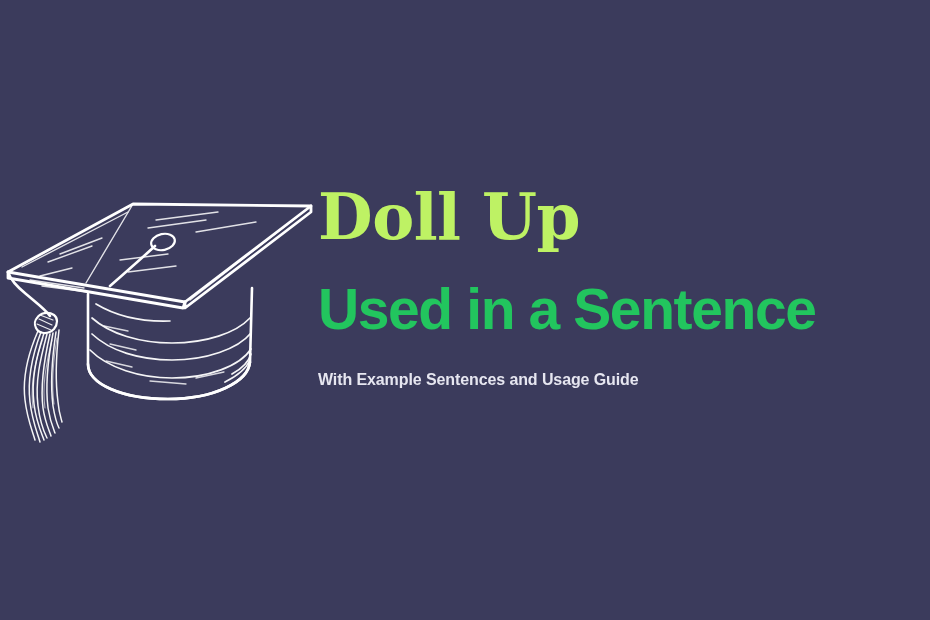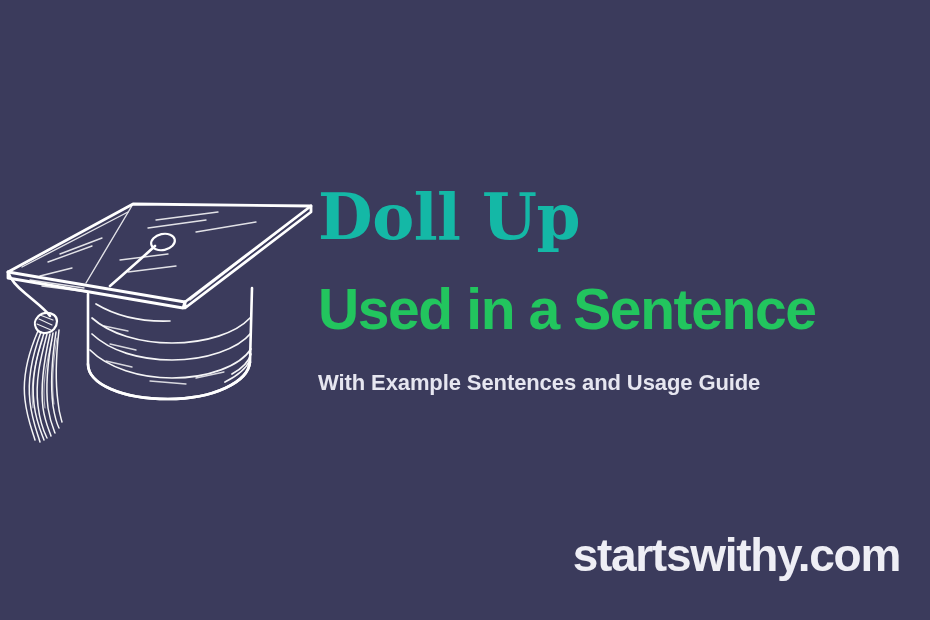--- a/index.html
+++ b/index.html
@@ -42,41 +42,41 @@
     top: 186px;
     width: 600px;
   }
 
   #headline-term {
     font-family: "DejaVu Serif", "Liberation Serif", serif;
     font-weight: 700;
     font-size: 63px;
     line-height: 1.0;
     letter-spacing: -0.5px;
-    color: #14b8a6;
+    color: #bef264;
     margin: 0;
     white-space: nowrap;
   }
 
   #headline-sub {
     font-family: "Liberation Sans", sans-serif;
     font-weight: 700;
     font-size: 57px;
     line-height: 1.0;
     letter-spacing: -1.4px;
     color: #22c55e;
     margin: 0;
     padding-top: 32px;
     white-space: nowrap;
   }
 
   #tagline {
     font-family: "Liberation Sans", sans-serif;
     font-weight: 700;
-    font-size: 22px;
+    font-size: 16px;
     line-height: 1.0;
     letter-spacing: -0.1px;
     color: #e6e6f0;
     margin: 0;
     padding-top: 34px;
     white-space: nowrap;
   }
 
   
   #brand {
@@ -179,15 +179,14 @@
       </g>
     </svg>
   </div>
 
   <div id="text-block">
     <div id="headline-term">Doll Up</div>
     <div id="headline-sub">Used in a Sentence</div>
     <div id="tagline">With Example Sentences and Usage Guide</div>
   </div>
 
-  <div id="brand">startswithy.com</div>
 
 </div>
 
 </body></html>

